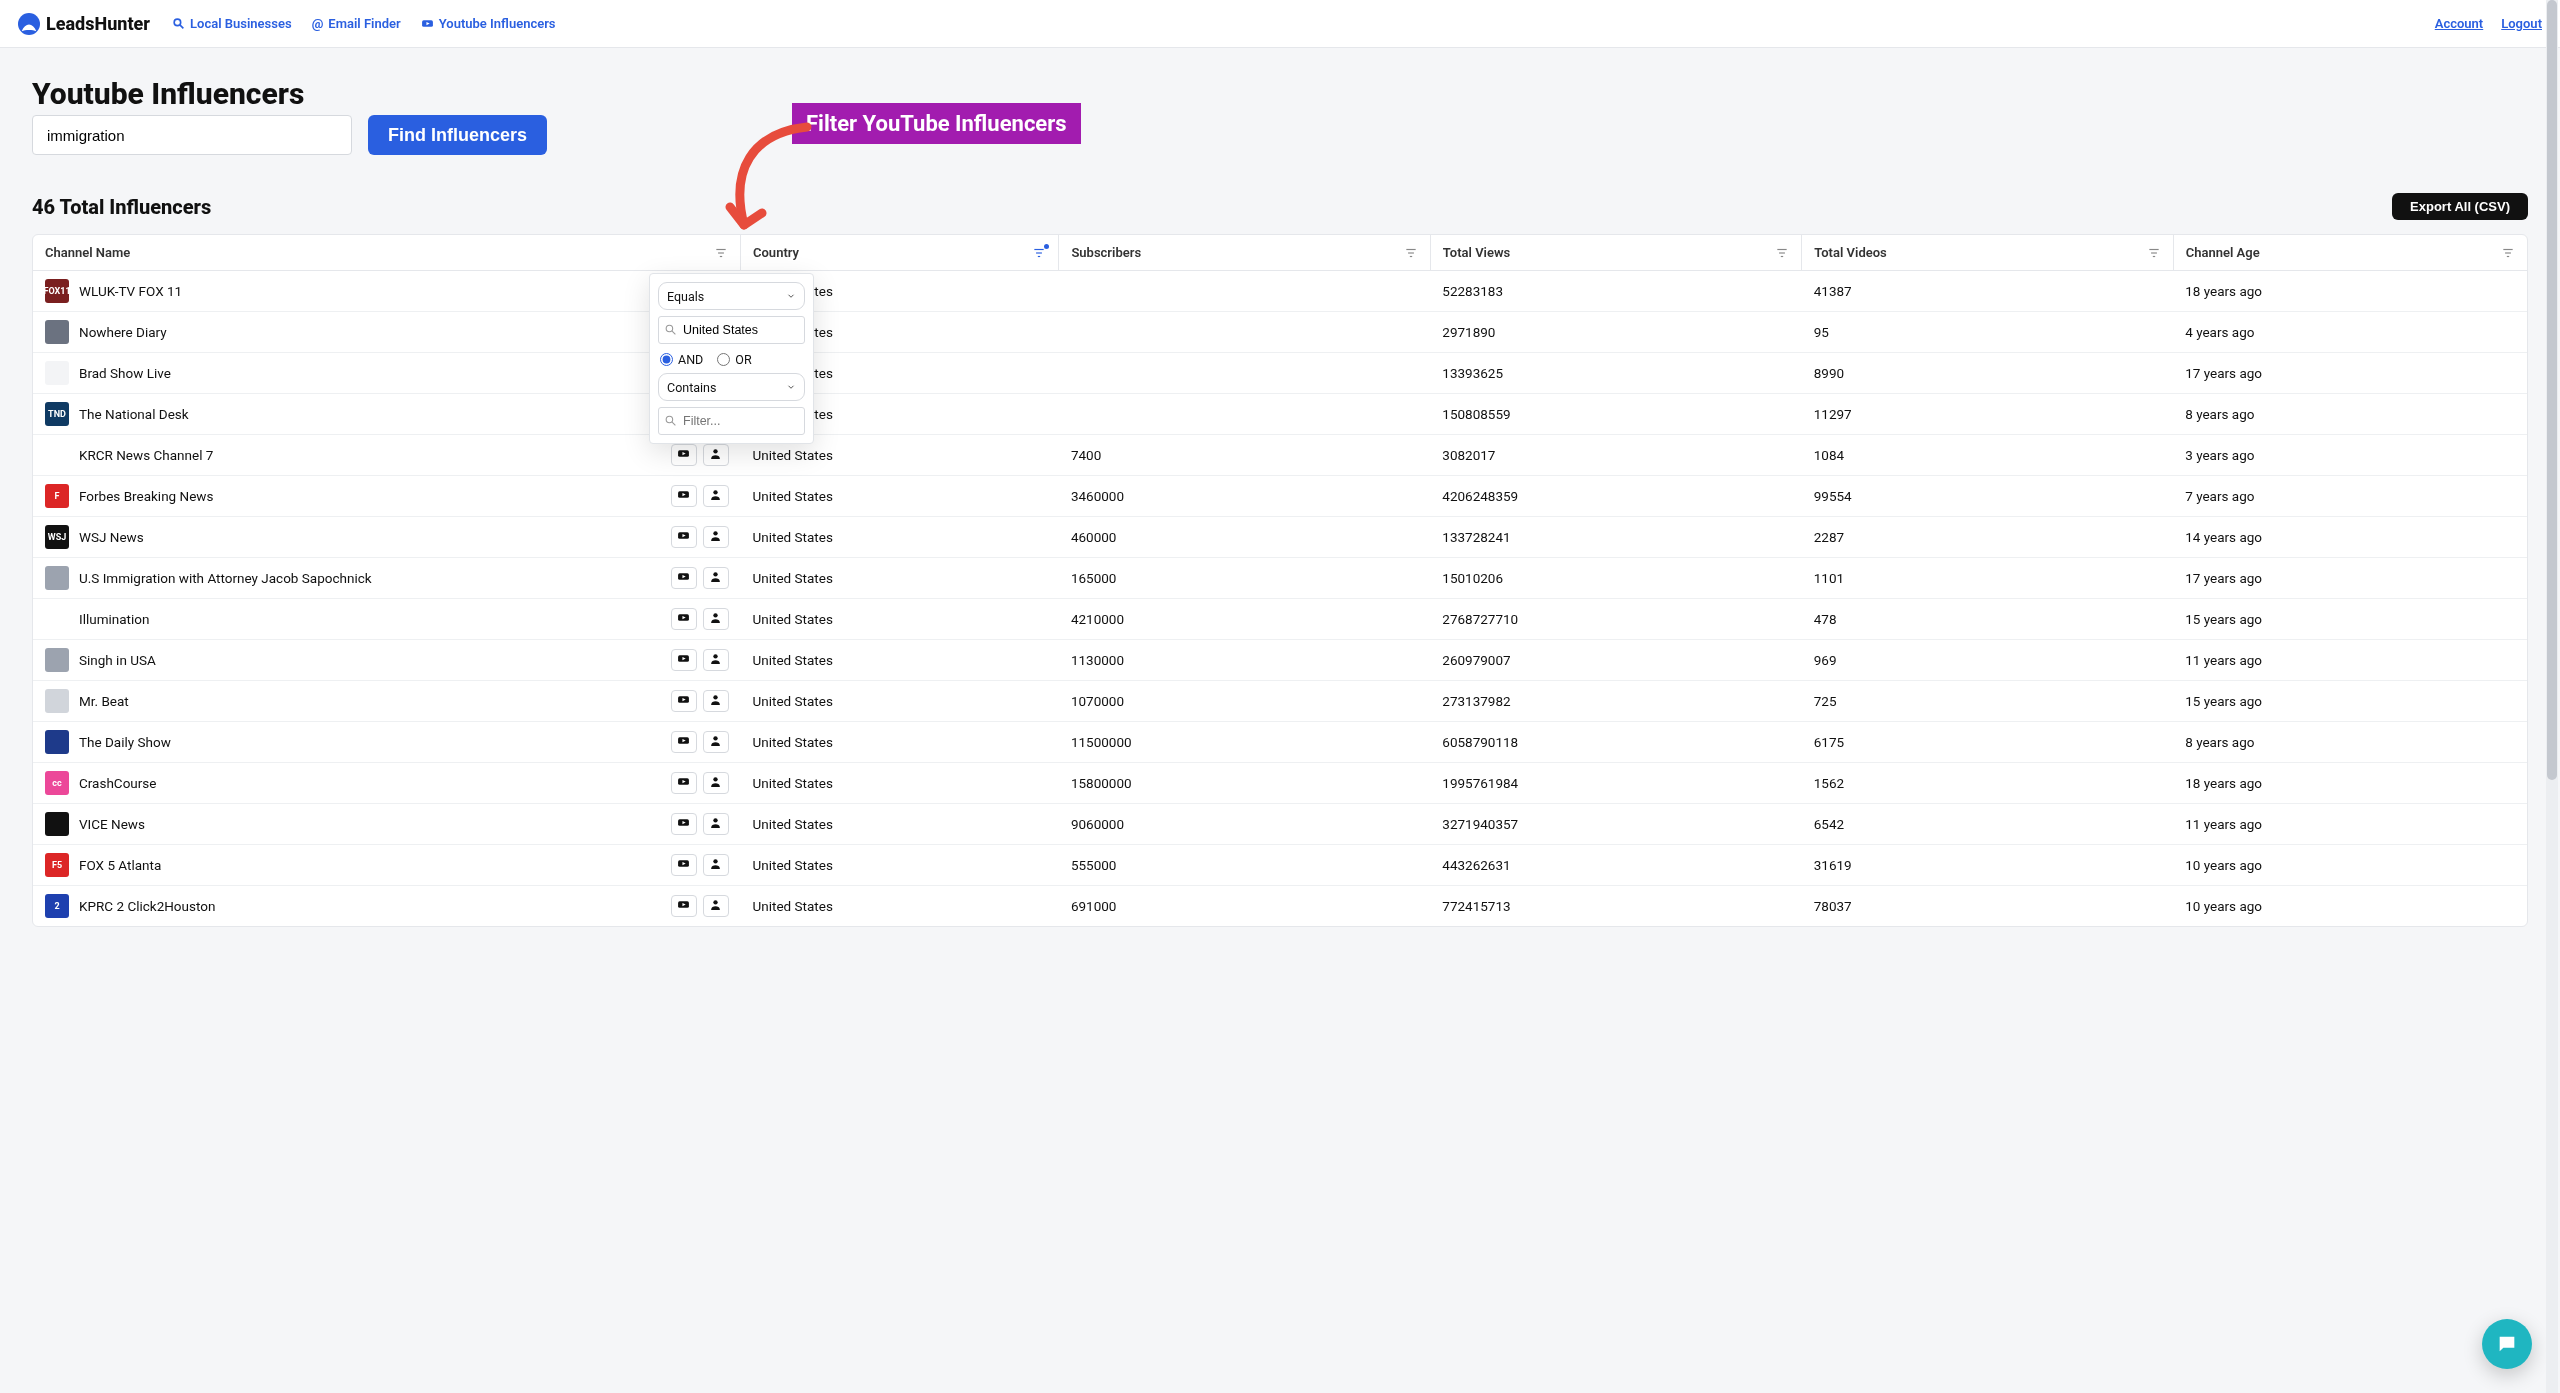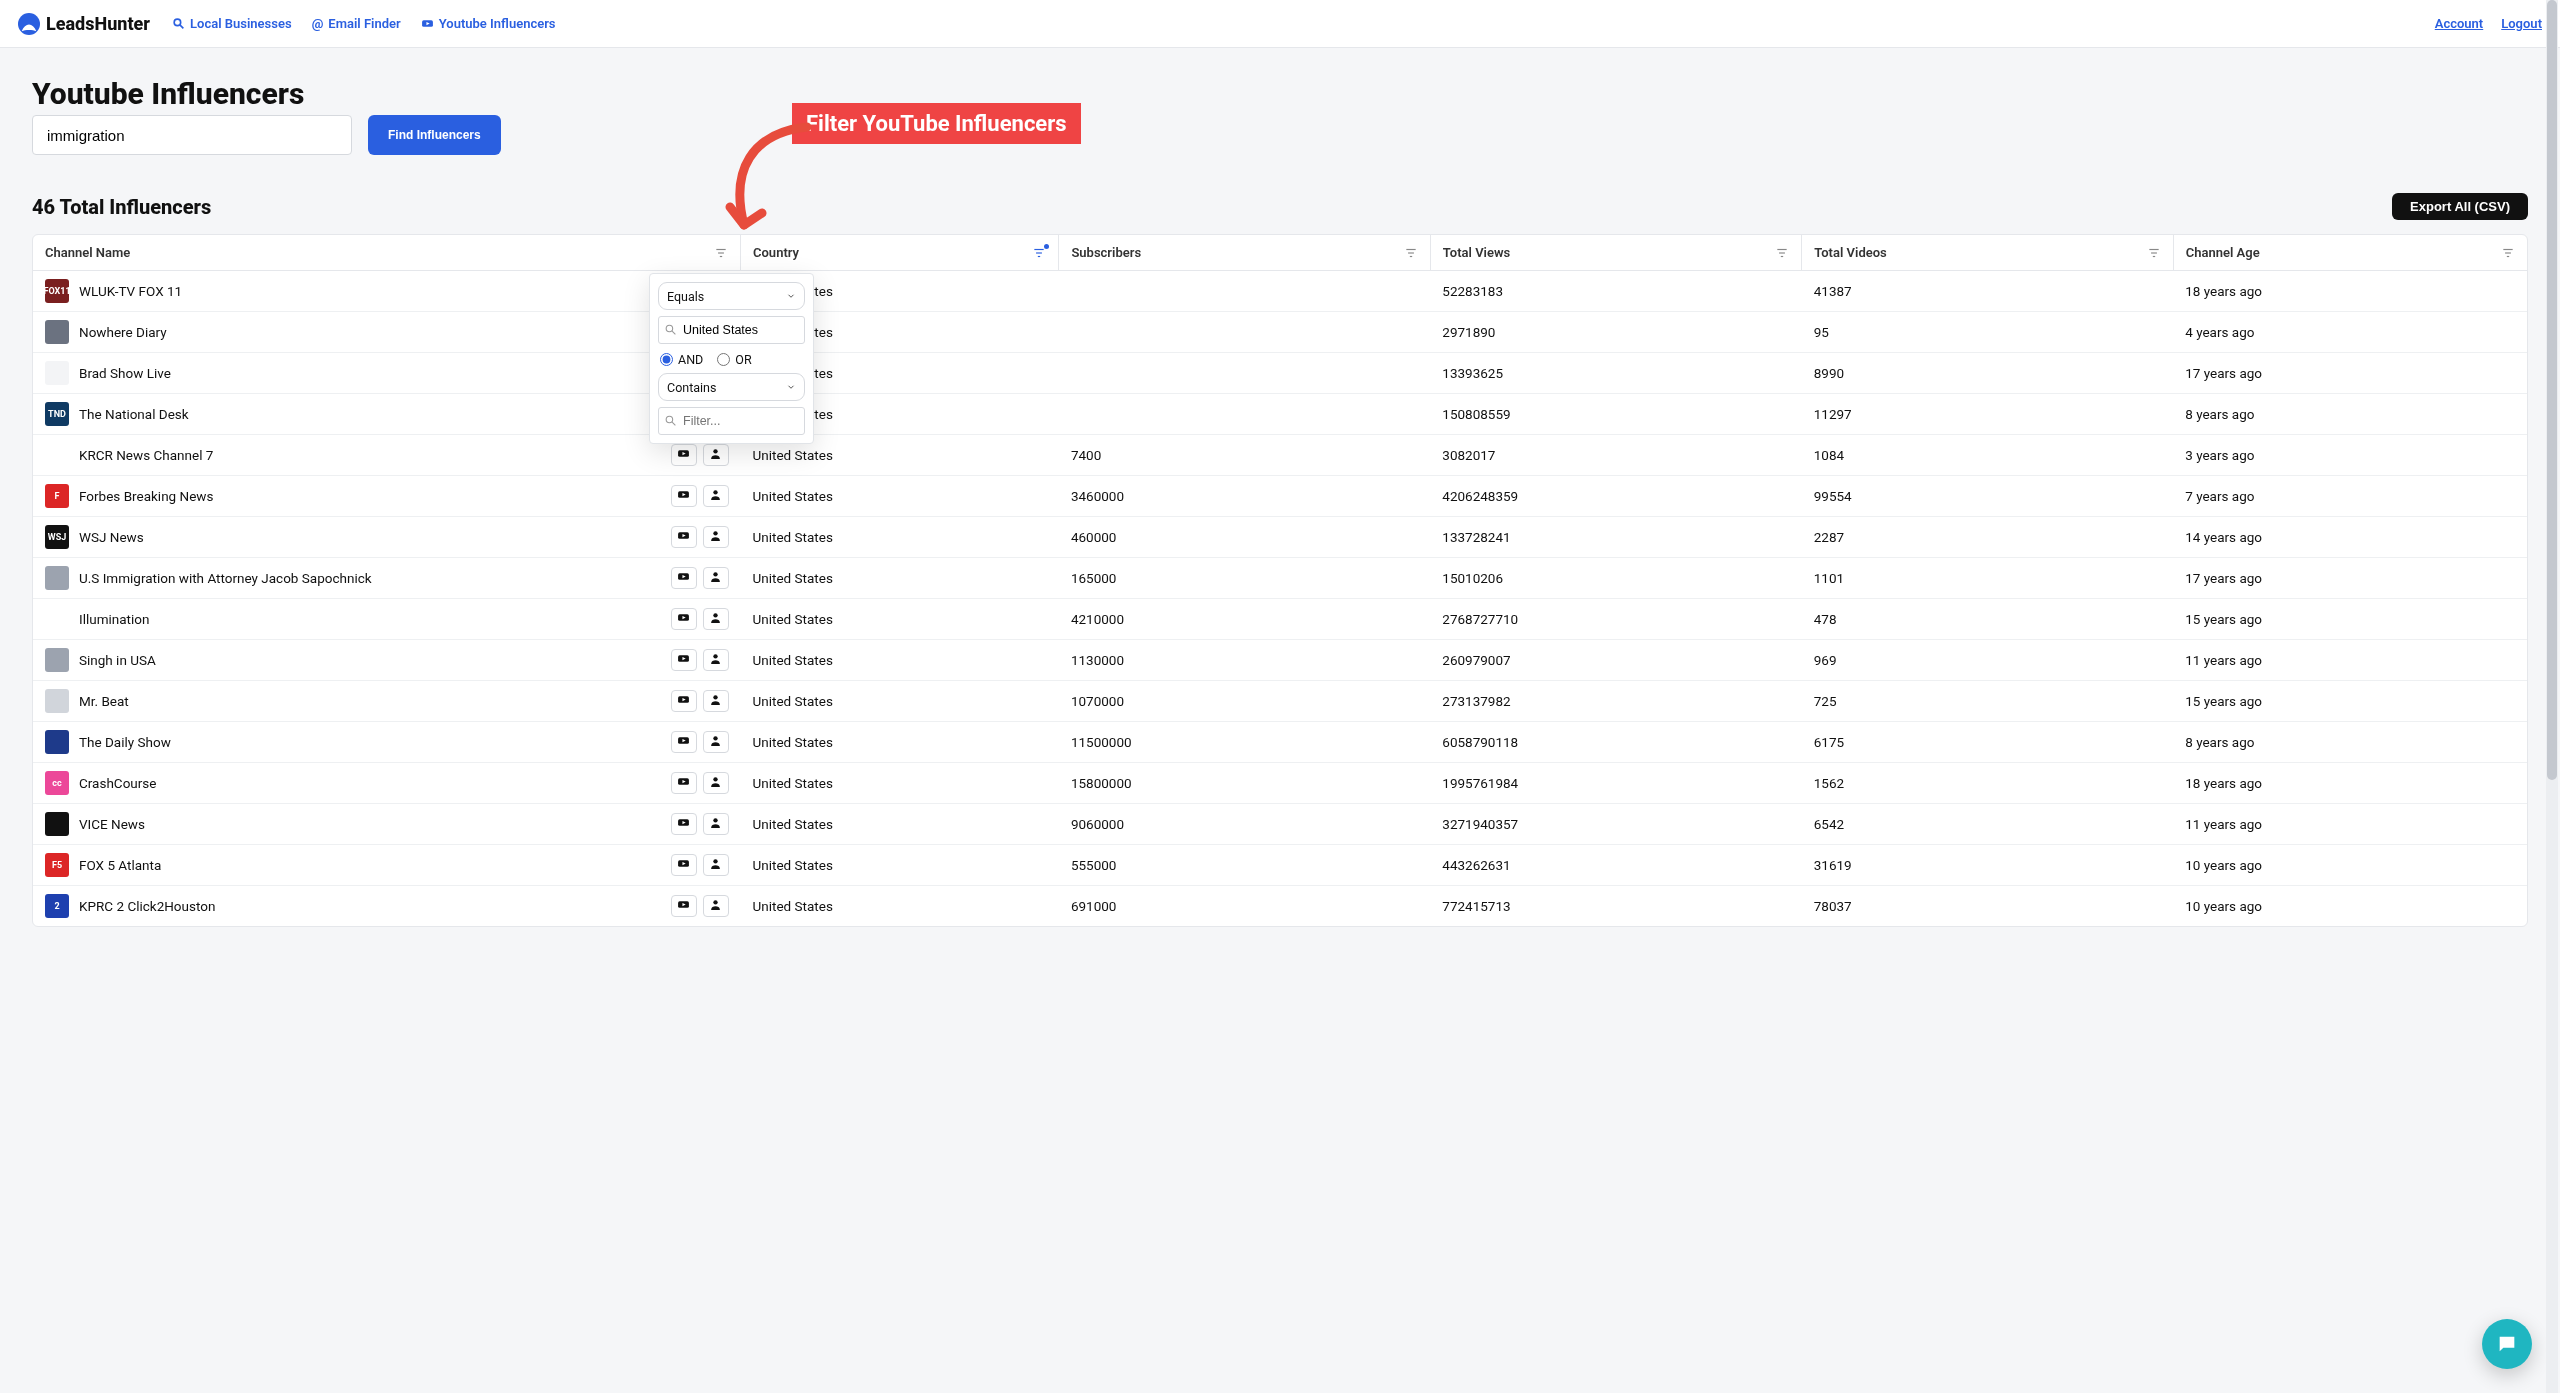--- a/index.html
+++ b/index.html
@@ -36,26 +36,26 @@
   .page-title { font-size: 30px; font-weight: 800; color:#111; margin-bottom:4px;}
   .page-subtitle { font-size: 14px; color:#222; margin-bottom:20px; }
 
   .search-row { display:flex; gap:16px; align-items:center; margin-bottom: 38px; position:relative; }
   .search-input {
     width: 320px; height: 40px; border:1px solid #d6d9de; border-radius:4px;
     padding: 0 14px; font-size:15px; background:#fff;
   }
   .find-btn {
     background:#2a5fe0; color:#fff; border:none; border-radius:6px;
-    height:40px; padding:0 20px; font-weight:700; font-size:12px; cursor:pointer;
+    height:40px; padding:0 20px; font-weight:700; font-size:18px; cursor:pointer;
   }
 
   .callout-wrap { position:absolute; left: 760px; top: -12px; }
   .callout-box {
-    background:#ef4444; color:#fff; font-weight:700; font-size:22px;
+    background:#a21caf; color:#fff; font-weight:700; font-size:22px;
     padding: 8px 14px; white-space:nowrap;
   }
   .callout-arrow { position:absolute; left:-80px; top:12px; }
 
   .results-header-row { display:flex; justify-content:space-between; align-items:center; margin-bottom:14px; }
   .total-label { font-size:20px; font-weight:800;text-align:center; }
   .export-btn {
     background:#111; color:#fff; border:none; border-radius:6px;
     padding: 6px 18px; font-weight:700; font-size:13px; cursor:pointer;
   }

